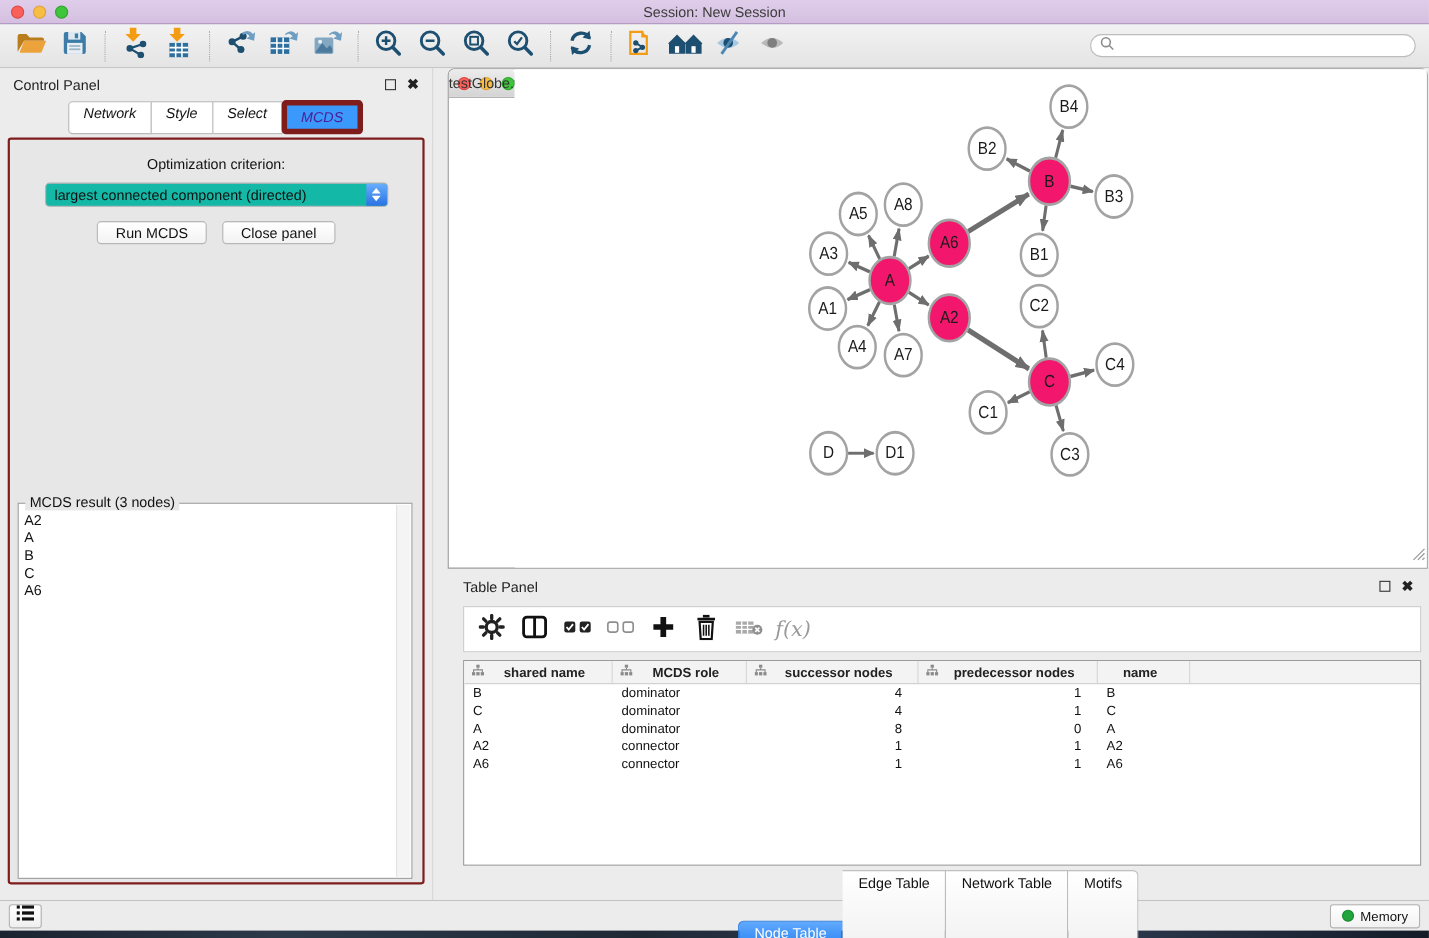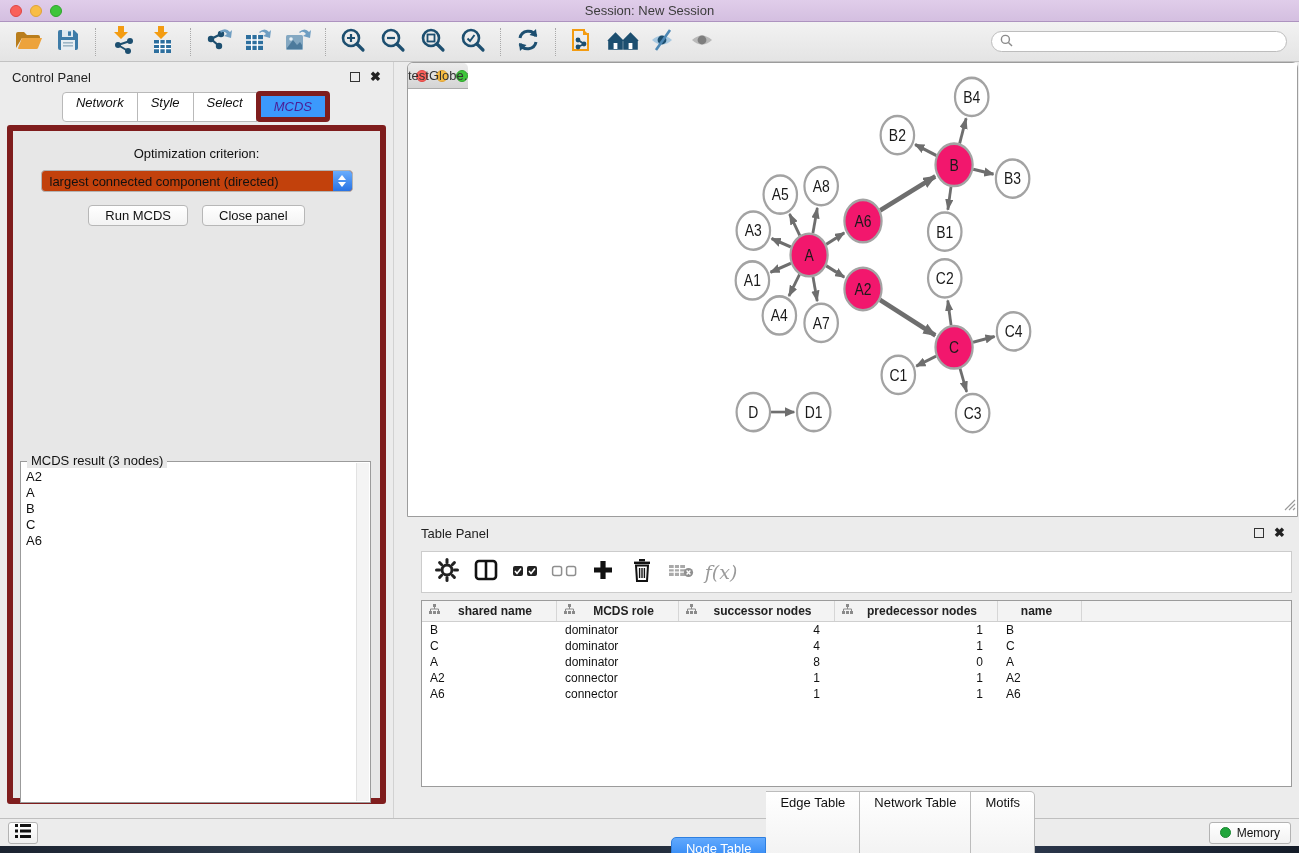--- a/index.html
+++ b/index.html
@@ -41,24 +41,24 @@
   .float-btn { width:10px; height:10px; border:1.6px solid #333; display:inline-block; }
   .close-btn { font-size:13px; font-weight:bold; color:#222; line-height:10px; }
   .cp-tabs { display:flex; justify-content:center; position:relative; z-index:2;font-style:italic; }
   .cp-tab { font-size:13px; color:#111; background:#fff; border:1px solid #b9b9b9;
     padding:2px 13px; margin-left:-1px; }
   .cp-tab:first-child { border-radius:4px 0 0 4px; }
   .cp-tab:last-child { border-radius:0 4px 4px 0; }
   .cp-tab.active { background:#3b99fc; color:#4c1d95; border:5px solid #7f1d1d;
     border-radius:4px; padding:3px 13px; margin-top:-1px; z-index:3; }
   .cp-inner { position:absolute; left:7px; right:7px; top:63px; bottom:14px;
-    background:#e7e7e7; border:6px solid #7f1d1d; border-radius:3px; }
+    background:#e7e7e7; border:2px solid #7f1d1d; border-radius:3px; }
   .opt-label { text-align:center; font-size:13px; color:#111; margin-top:15px; }
   .select-row { display:flex; justify-content:center; margin-top:9px; }
-  .mac-select { width:312px; height:22px; background:#c2410c; border:1px solid #b3b3b3;
+  .mac-select { width:312px; height:22px; background:#14b8a6; border:1px solid #b3b3b3;
     border-radius:4px; display:flex; align-items:center; overflow:hidden; }
   .mac-select .sel-text { flex:1; font-size:13px; color:#111; padding-left:8px;
     white-space:nowrap; }
   .sel-stepper { width:19px; height:22px; background:linear-gradient(#6cb0fe,#2670e2);
     border-radius:0 4px 4px 0; display:flex; flex-direction:column;
     align-items:center; justify-content:center; gap:2px; }
   .tri-up { width:0; height:0; border-left:4px solid transparent;
     border-right:4px solid transparent; border-bottom:5px solid #fff; }
   .tri-down { width:0; height:0; border-left:4px solid transparent;
     border-right:4px solid transparent; border-top:5px solid #fff; }

